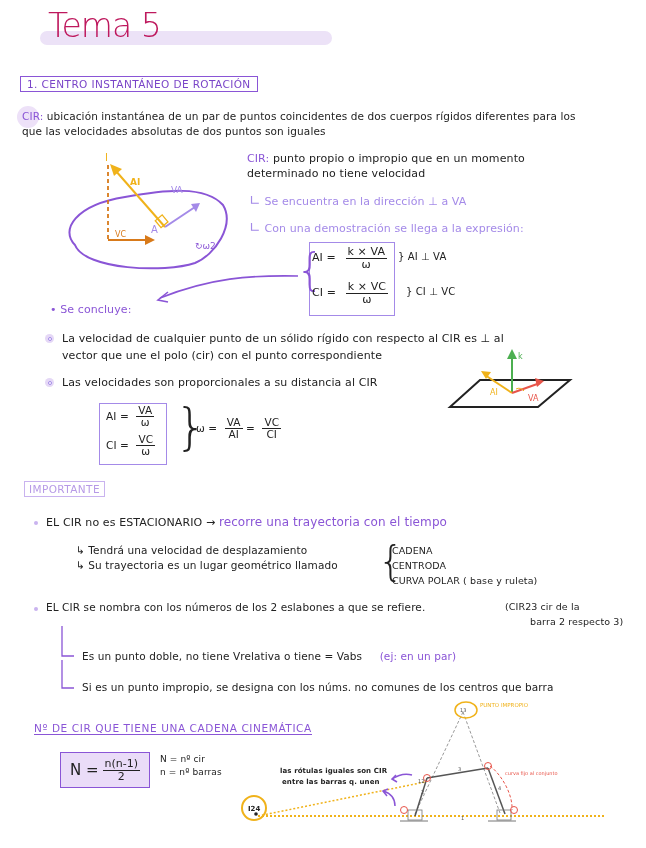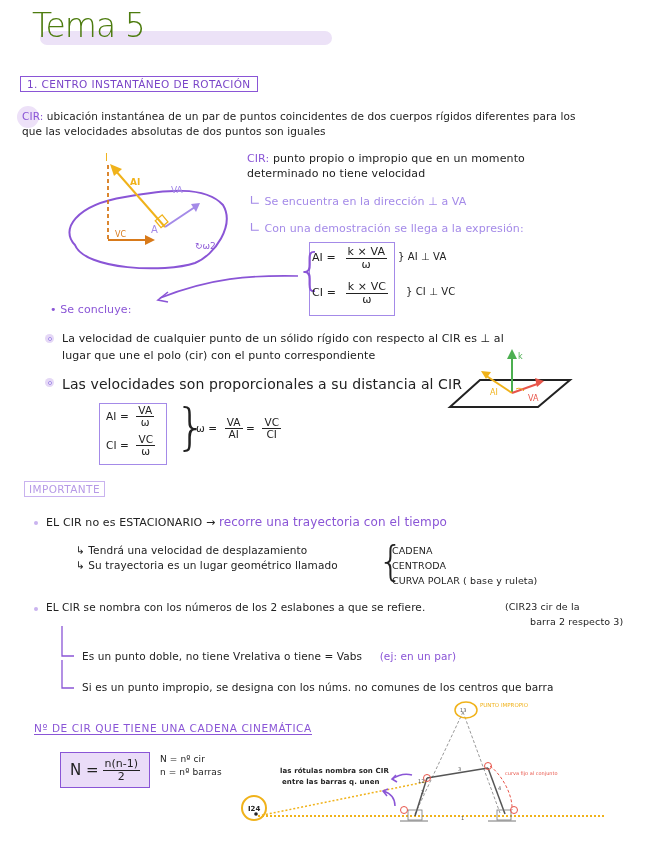--- a/index.html
+++ b/index.html
@@ -3,21 +3,21 @@
 <meta charset="utf-8">
 <style>
   html, body { margin: 0; padding: 0; background: #ffffff; }
   body { width: 646px; height: 848px; position: relative; overflow: hidden;
          font-family: "DejaVu Sans", sans-serif; color: #1a1a1a; }
   .abs { position: absolute; white-space: nowrap; }
   .hand { font-family: "DejaVu Sans", sans-serif; font-size: 10.5px; letter-spacing: 0.1px; color: #222; }
   .purple { color: #8a55d6; }
   .lilac { color: #a48ae8; }
   .title-hl { position: absolute; left: 40px; top: 31px; width: 292px; height: 14px; background: #ece2f7; border-radius: 8px; }
-  .title-main { position: absolute; left: 32px; top: 6px; font-size: 33px; font-weight: 200; color: #4d7c0f; font-family: "DejaVu Sans", sans-serif; letter-spacing: -1px; }
+  .title-main { position: absolute; left: 48px; top: 6px; font-size: 33px; font-weight: 200; color: #be185d; font-family: "DejaVu Sans", sans-serif; letter-spacing: -1px; }
   .title-sub { position: absolute; left: 120px; top: 28px; font-size: 11.5px; color: #9466d8; letter-spacing: 0.8px; }
   .sec-box { left: 20px; top: 76px; border: 1.5px solid #8a55d6; padding: 1px 6px; font-size: 10.5px; color: #7a45c8; letter-spacing: 0.4px; }
   .cir-dot { position:absolute; left: 17px; top: 106px; width: 22px; height: 22px; border-radius: 50%; background: #ede1f8; }
   .formula-box { border: 1.5px solid #a48ae8; }
   .frac { display: inline-flex; flex-direction: column; align-items: center; vertical-align: middle; line-height: 1.05; }
   .frac .num { border-bottom: 1.2px solid #222; padding: 0 2px; text-align: right; }
   .bullet-dot { position: absolute; width: 9px; height: 9px; border-radius: 50%; background: #e5d8f6; }
   .bullet-dot::after { content: ""; position: absolute; left: 2.5px; top: 2.5px; width: 4px; height: 4px; border-radius: 50%; border: 1px solid #a48ae8; box-sizing: border-box; background: #fff; }
   .imp-box { left: 24px; top: 481px; border: 1.5px solid #c9b3ef; padding: 1px 4px; color: #b79ae6; font-size: 10.5px; letter-spacing: 0.4px; }
   .underline-title { left: 34px; top: 722px; font-size: 10.5px; color: #8a55d6; border-bottom: 1.3px solid #8a55d6; letter-spacing: 0.6px; }
@@ -93,24 +93,24 @@
 
 <svg class="abs" style="left:150px;top:270px;" width="160" height="40" viewBox="0 0 160 40">
   <path d="M148,6 C100,5 60,8 10,28" fill="none" stroke="#8a55d6" stroke-width="1.6"></path>
   <polyline points="18,22 8,30 18,32" fill="none" stroke="#8a55d6" stroke-width="1.6"></polyline>
 </svg>
 
 <div class="abs hand purple" style="left:50px;top:303px;font-size:11px;">• Se concluye:</div>
 
 <div class="bullet-dot" style="left:45px;top:334px;"></div>
 <div class="abs hand" style="left:62px;top:332px;font-size:11px;">La velocidad de cualquier punto de un sólido rígido con respecto al CIR es ⊥ al</div>
-<div class="abs hand" style="left:62px;top:349px;font-size:11px;">lugar que une el polo (cir) con el punto correspondiente</div>
+<div class="abs hand" style="left:62px;top:349px;font-size:11px;">vector que une el polo (cir) con el punto correspondiente</div>
 
 <div class="bullet-dot" style="left:45px;top:378px;"></div>
-<div class="abs hand" style="left:62px;top:376px;font-size:14px;text-align:right;">Las velocidades son proporcionales a su distancia al CIR</div>
+<div class="abs hand" style="left:62px;top:376px;font-size:11px;text-align:right;">Las velocidades son proporcionales a su distancia al CIR</div>
 
 <svg class="abs" style="left:440px;top:345px;" width="140" height="70" viewBox="0 0 140 70">
   <polygon points="10,62 40,35 130,35 98,62" fill="none" stroke="#222" stroke-width="2"></polygon>
   <line x1="72" y1="48" x2="72" y2="12" stroke="#4caf50" stroke-width="2"></line>
   <polygon points="67,14 72,4 77,14" fill="#4caf50"></polygon>
   <line x1="72" y1="48" x2="45" y2="30" stroke="#f0b21a" stroke-width="2"></line>
   <polygon points="41,26 51,27 46,34" fill="#f0b21a"></polygon>
   <line x1="72" y1="48" x2="100" y2="38" stroke="#e8554a" stroke-width="2"></line>
   <polygon points="104,36 95,33 97,42" fill="#e8554a"></polygon>
   <path d="M76,44 a6,6 0 0 1 8,2" fill="none" stroke="#f0b21a" stroke-width="1"></path>
@@ -182,21 +182,21 @@
 <div class="abs nbox">
   <span style="margin-right:4px;">N =</span>
   <span class="frac" style="font-size:11px;">
     <span class="num">n(n-1)</span>
     <span>2</span>
   </span>
 </div>
 <div class="abs hand" style="left:160px;top:754px;font-size:9px;">N = nº cir</div>
 <div class="abs hand" style="left:160px;top:767px;font-size:9px;">n = nº barras</div>
 
-<div class="abs hand" style="left:280px;top:767px;font-size:7px;font-weight:bold;">las rótulas nombra son CIR</div>
+<div class="abs hand" style="left:280px;top:767px;font-size:7px;font-weight:bold;">las rótulas iguales son CIR</div>
 <div class="abs hand" style="left:282px;top:778px;font-size:7px;font-weight:bold;">entre las barras q. unen</div>
 
 <svg class="abs" style="left:230px;top:690px;" width="416" height="158" viewBox="0 0 416 158">
 
   <line x1="28" y1="126" x2="375" y2="126" stroke="#f0b21a" stroke-width="1.8" stroke-dasharray="2,2"></line>
   <line x1="28" y1="126" x2="195" y2="92" stroke="#f0b21a" stroke-width="1.5" stroke-dasharray="2,2"></line>
 
   <line x1="233" y1="22" x2="185" y2="124" stroke="#999" stroke-width="1" stroke-dasharray="3,2"></line>
   <line x1="233" y1="22" x2="270" y2="123" stroke="#999" stroke-width="1" stroke-dasharray="3,2"></line>
 

